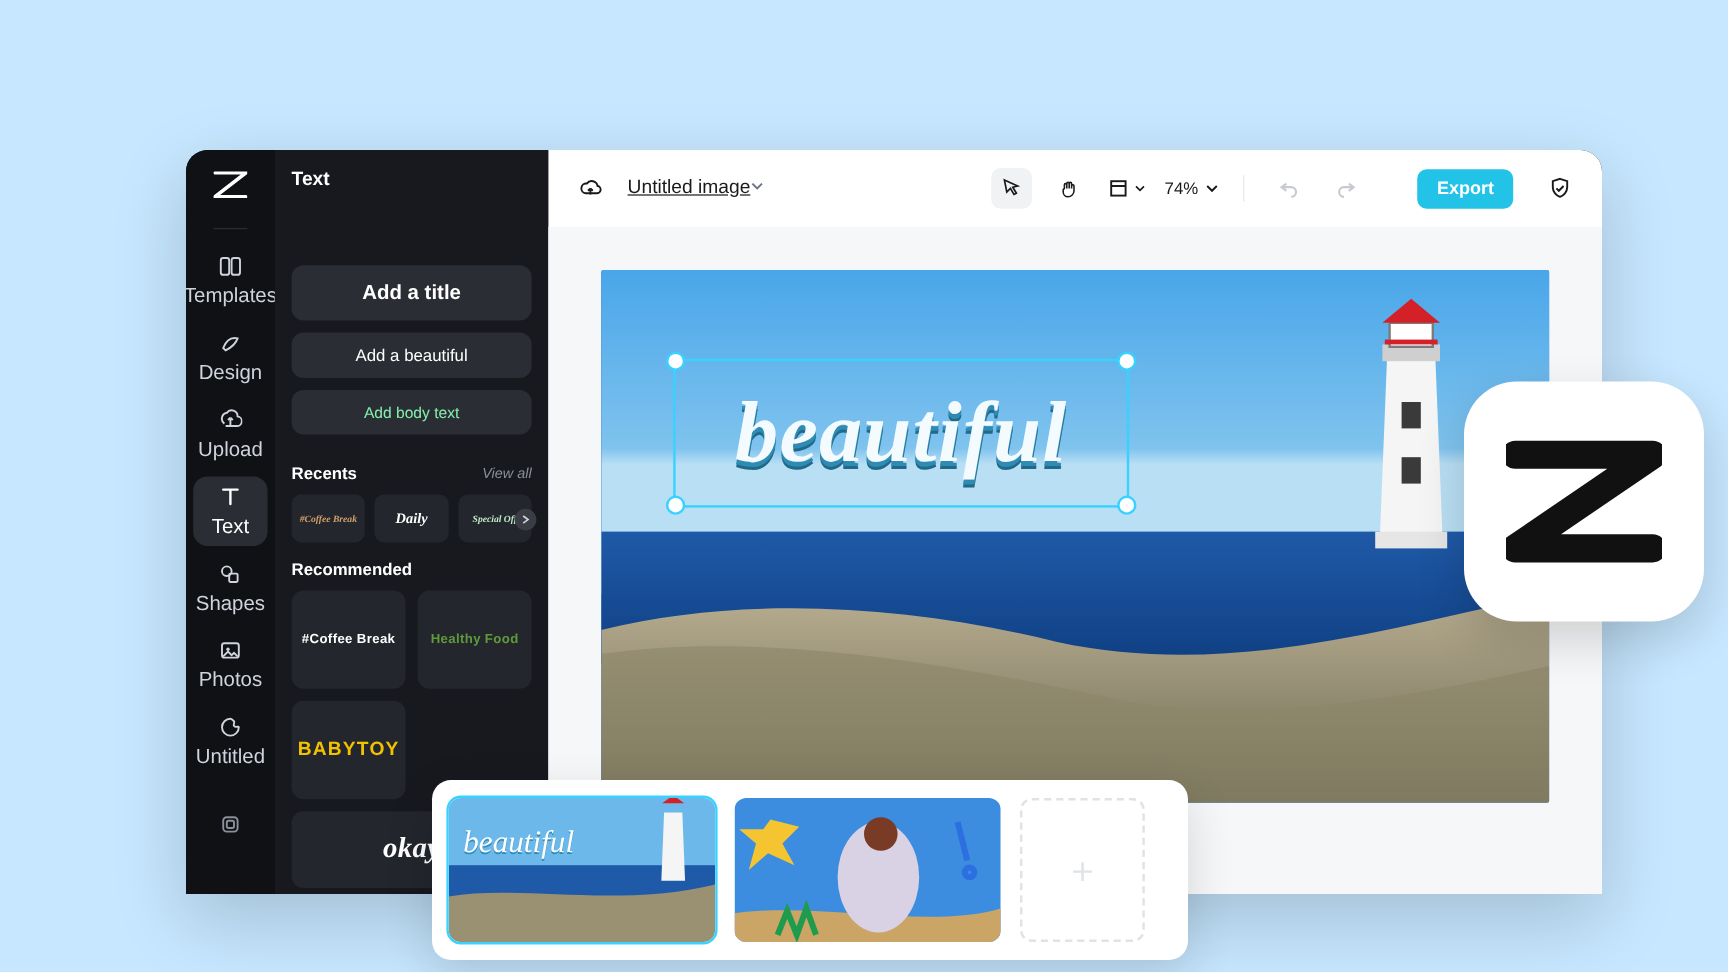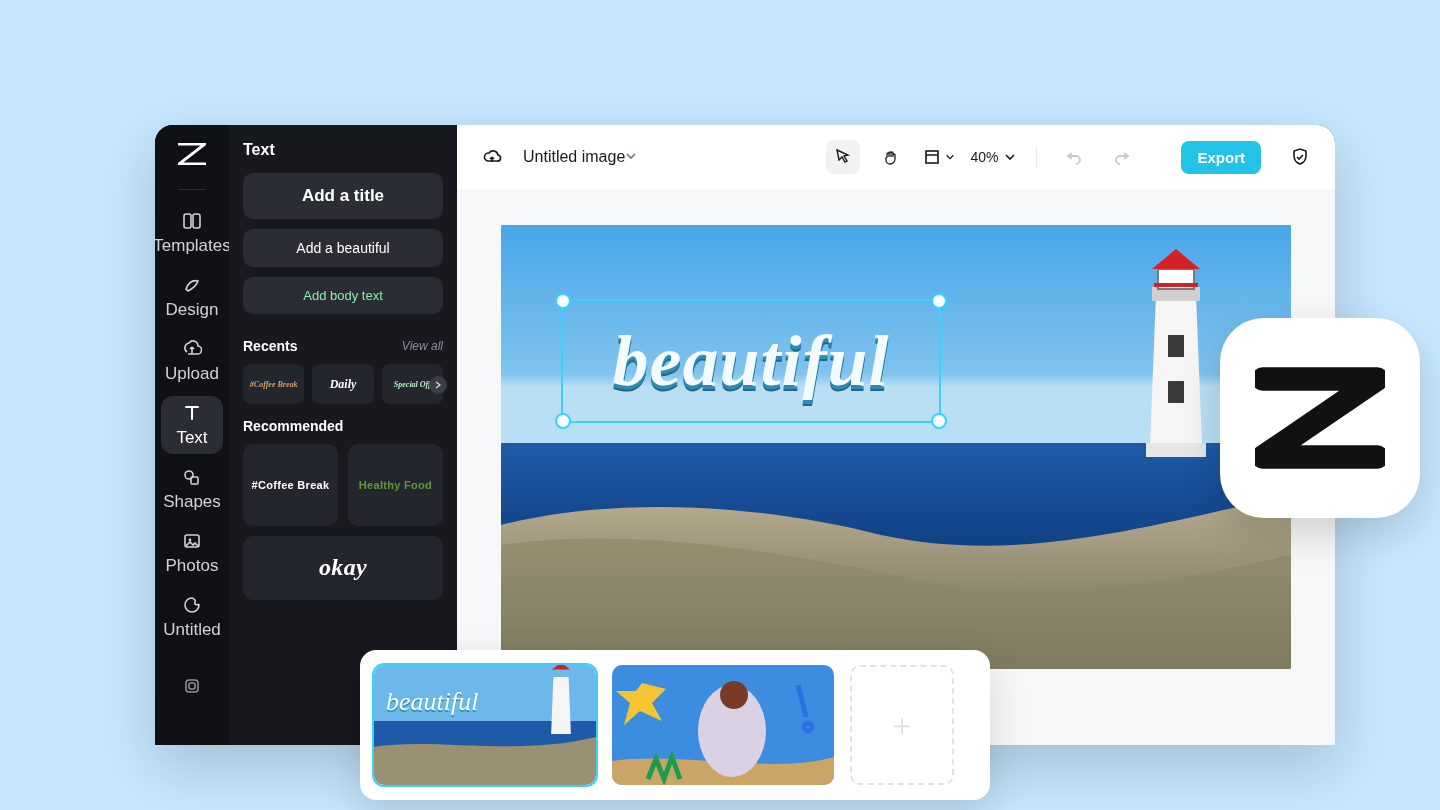--- a/index.html
+++ b/index.html
@@ -44,21 +44,21 @@
 .rail .bottom-icon { margin-top: 24px; color:#8a8f99; }
 
 
 .panel {
   position: absolute; left: 74px; top: 0; bottom: 0; width: 228px;
   background: #17191f; padding: 16px 14px; color: #fff;
 }
 .panel h3 { font-size: 16px; font-weight: 700; margin-bottom: 14px; }
 .btn { width: 100%; border: none; border-radius: 10px; background: #2a2d33; color:#fff;
   padding: 11px 0; margin-bottom: 10px; cursor: pointer; font-size: 14px; }
-.btn.big { font-size: 17px; font-weight: 700; padding: 13px 12px; }
+.btn.big { font-size: 17px; font-weight: 700; padding: 13px 12px; margin-top: 48px; }
 .btn.sm  { font-size: 13px; font-weight: 400; color:#86efac; }
 .row-head { display:flex; justify-content:space-between; align-items:center; margin: 14px 0 10px; }
 .row-head .lab { font-weight: 700; font-size: 14px; color:#fff; }
 .row-head .view { font-size: 12px; color:#8a8f99;font-style:italic; }
 .recents { display:flex; gap:8px; position:relative; }
 .recents .chip { width: 62px; height: 40px; border-radius: 8px; background:#23262d;
   display:flex; align-items:center; justify-content:center; font-size: 8px; font-weight:700; }
 .chip.coffee { color:#d1a06a; font-family: Georgia, serif; font-style: italic; }
 .chip.daily  { color:#fff; font-family: Georgia, serif; font-style: italic; font-size: 12px; }
 .chip.special{ color:#bdebc7; font-family: Georgia, serif; font-style: italic; font-size: 8px; }
@@ -75,21 +75,21 @@
 .t-big    { height: 64px; }
 .okay     { color:#fff; font-family: Georgia, serif; font-style: italic; font-size: 24px; margin-top:-2px; }
 
 
 .work {
   position: absolute; left: 302px; right: 0; top: 0; bottom: 0; background:#fff;
 }
 .topbar { height: 64px; display:flex; align-items:center; padding: 0 18px; gap:14px; color:#1a1a1a; }
 .tool-icon { width:34px; height:34px; border-radius:8px; display:flex; align-items:center; justify-content:center; cursor:pointer; }
 .tool-icon.sel { background:#f1f2f4; }
-.title-wrap { display:flex; align-items:flex-start; gap:0; font-size:16px; cursor:pointer; }
+.title-wrap { display:flex; align-items:flex-start; gap:0; font-size:16px; cursor:pointer;text-decoration:underline; }
 .title-wrap .chev { color:#6b7280; }
 .spacer { flex:1; }
 .zoom { display:flex; align-items:center; gap:6px; font-size:14px; cursor:pointer; }
 .divider { width:1px; height:22px; background:#e6e8eb; margin:0 6px; }
 .muted { color:#c7cad1; }
 .export-btn { background:#22c3e6; color:#fff; border:none; border-radius:8px; padding:8px 16px; font-size:15px; font-weight:600; cursor:pointer; }
 .canvas-wrap { position:absolute; left:0; right:0; top:64px; bottom:0; background:#f6f7f8;
   display:flex; align-items:flex-start; justify-content:center; padding-top:36px; }
 .canvas { width: 790px; height: 444px; position: relative; overflow: hidden;
   border-radius: 2px; background:#3a7bd5; }
@@ -228,20 +228,21 @@
             </svg>
         </div>
       </div>
 
       <div class="row-head">
         <span class="lab">Recommended</span>
       </div>
       <div class="grid">
         <div class="tile t-coffee">#Coffee Break</div>
         <div class="tile t-health">Healthy Food</div>
+        <div class="tile t-baby">BABYTOY</div>
         <div class="tile t-big" style="grid-column:1/3;">
           <span class="okay">okay</span>
         </div>
       </div>
     </div>
 
     <div class="work">
       <div class="topbar">
         <div class="tool-icon">
           <svg width="20" height="20" viewBox="0 0 20 20">
@@ -271,21 +272,21 @@
         <div class="tool-icon" style="display:flex;gap:4px;">
           <svg width="18" height="18" viewBox="0 0 18 18">
               <rect x="3" y="3" width="12" height="12" stroke="#1a1a1a" stroke-width="1.6" fill="none"></rect>
               <line x1="3" y1="7" x2="15" y2="7" stroke="#1a1a1a" stroke-width="1.6"></line>
             </svg>
           <svg width="10" height="10" viewBox="0 0 12 12">
               <path d="M2 4l4 4 4-4" stroke="#1a1a1a" stroke-width="1.6" fill="none"></path>
             </svg>
         </div>
         <div class="zoom">
-          <span>40%</span>
+          <span>74%</span>
           <svg width="12" height="12" viewBox="0 0 12 12">
               <path d="M2 4l4 4 4-4" stroke="#1a1a1a" stroke-width="1.6" fill="none"></path>
             </svg>
         </div>
         <div class="divider"></div>
         <div class="tool-icon muted">
           <svg width="18" height="18" viewBox="0 0 18 18">
               <path d="M7 5L3 8l4 3M3 8h8a4 4 0 0 1 0 8" stroke="#c7cad1" stroke-width="1.8" fill="none"></path>
             </svg>
         </div>

